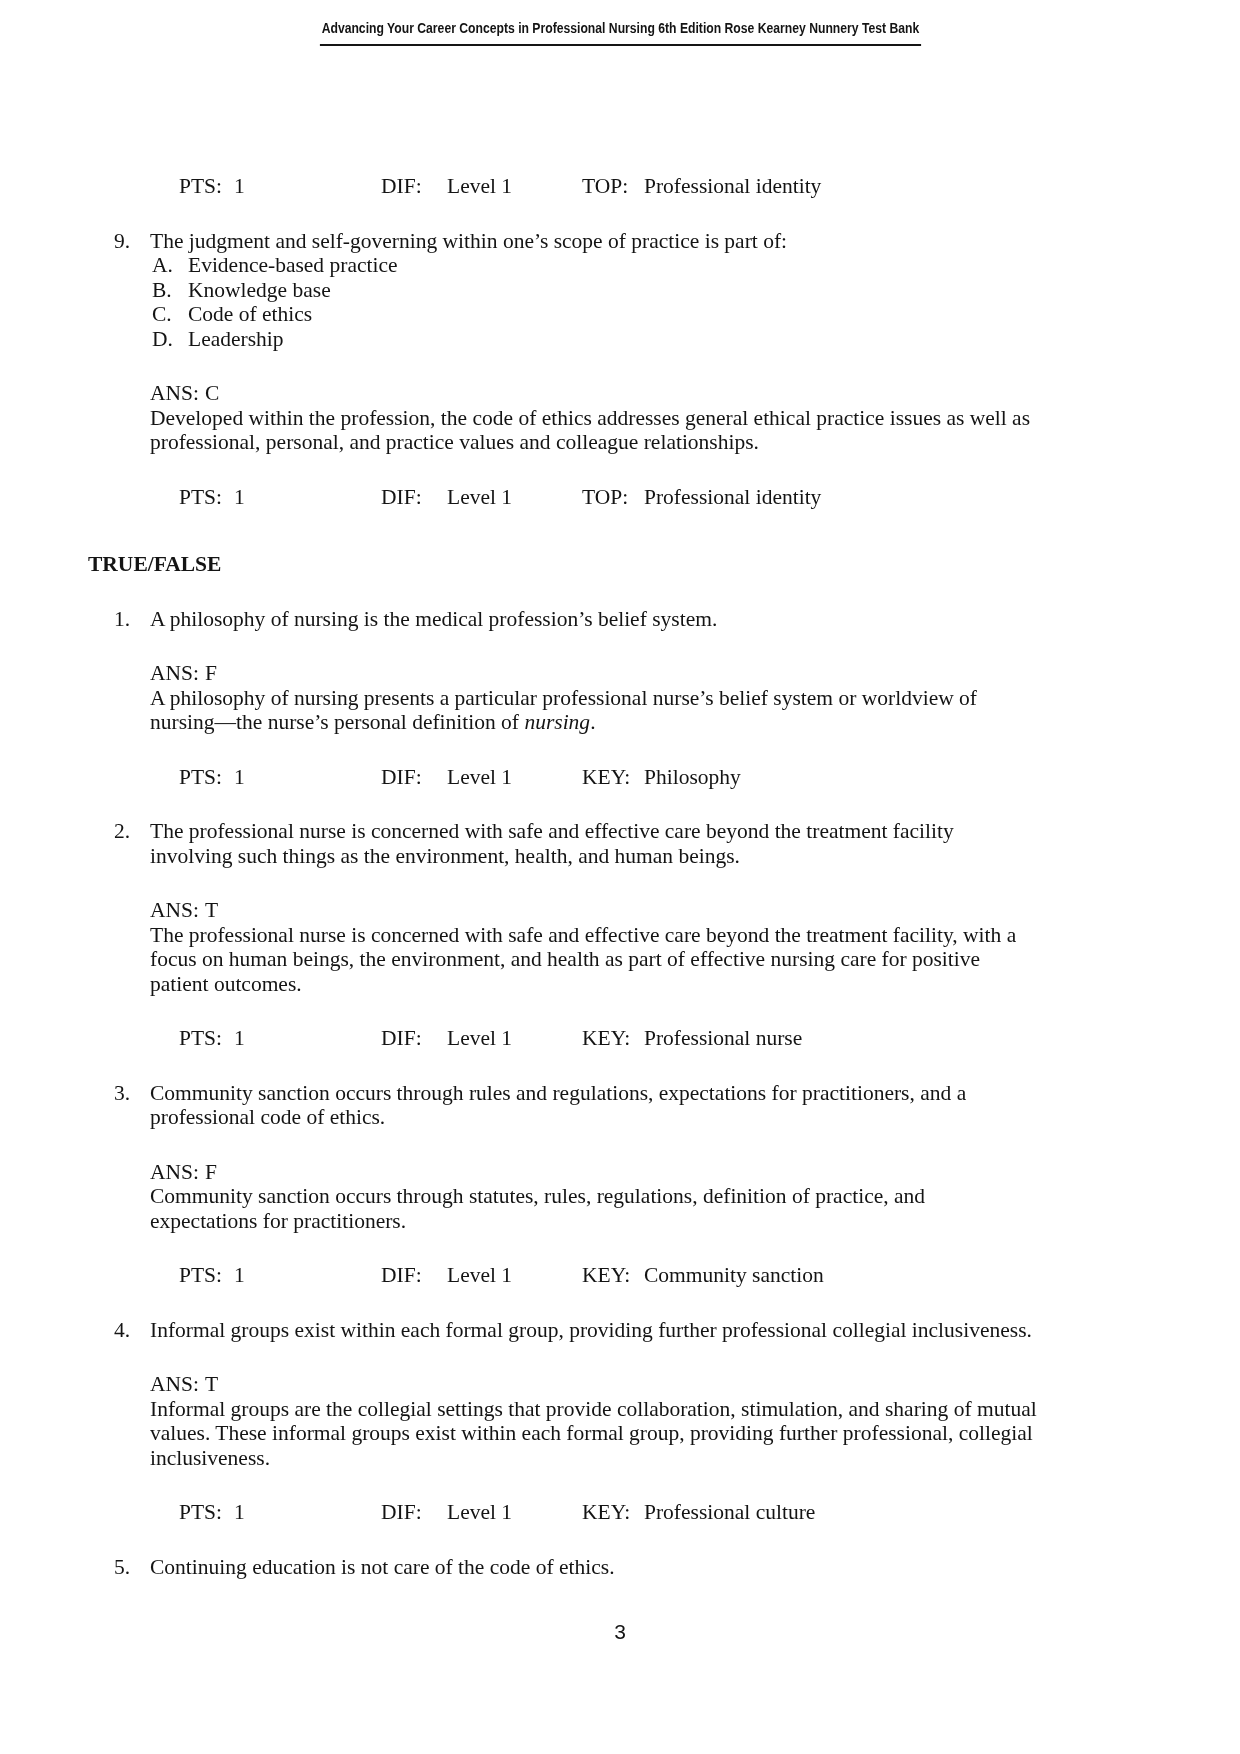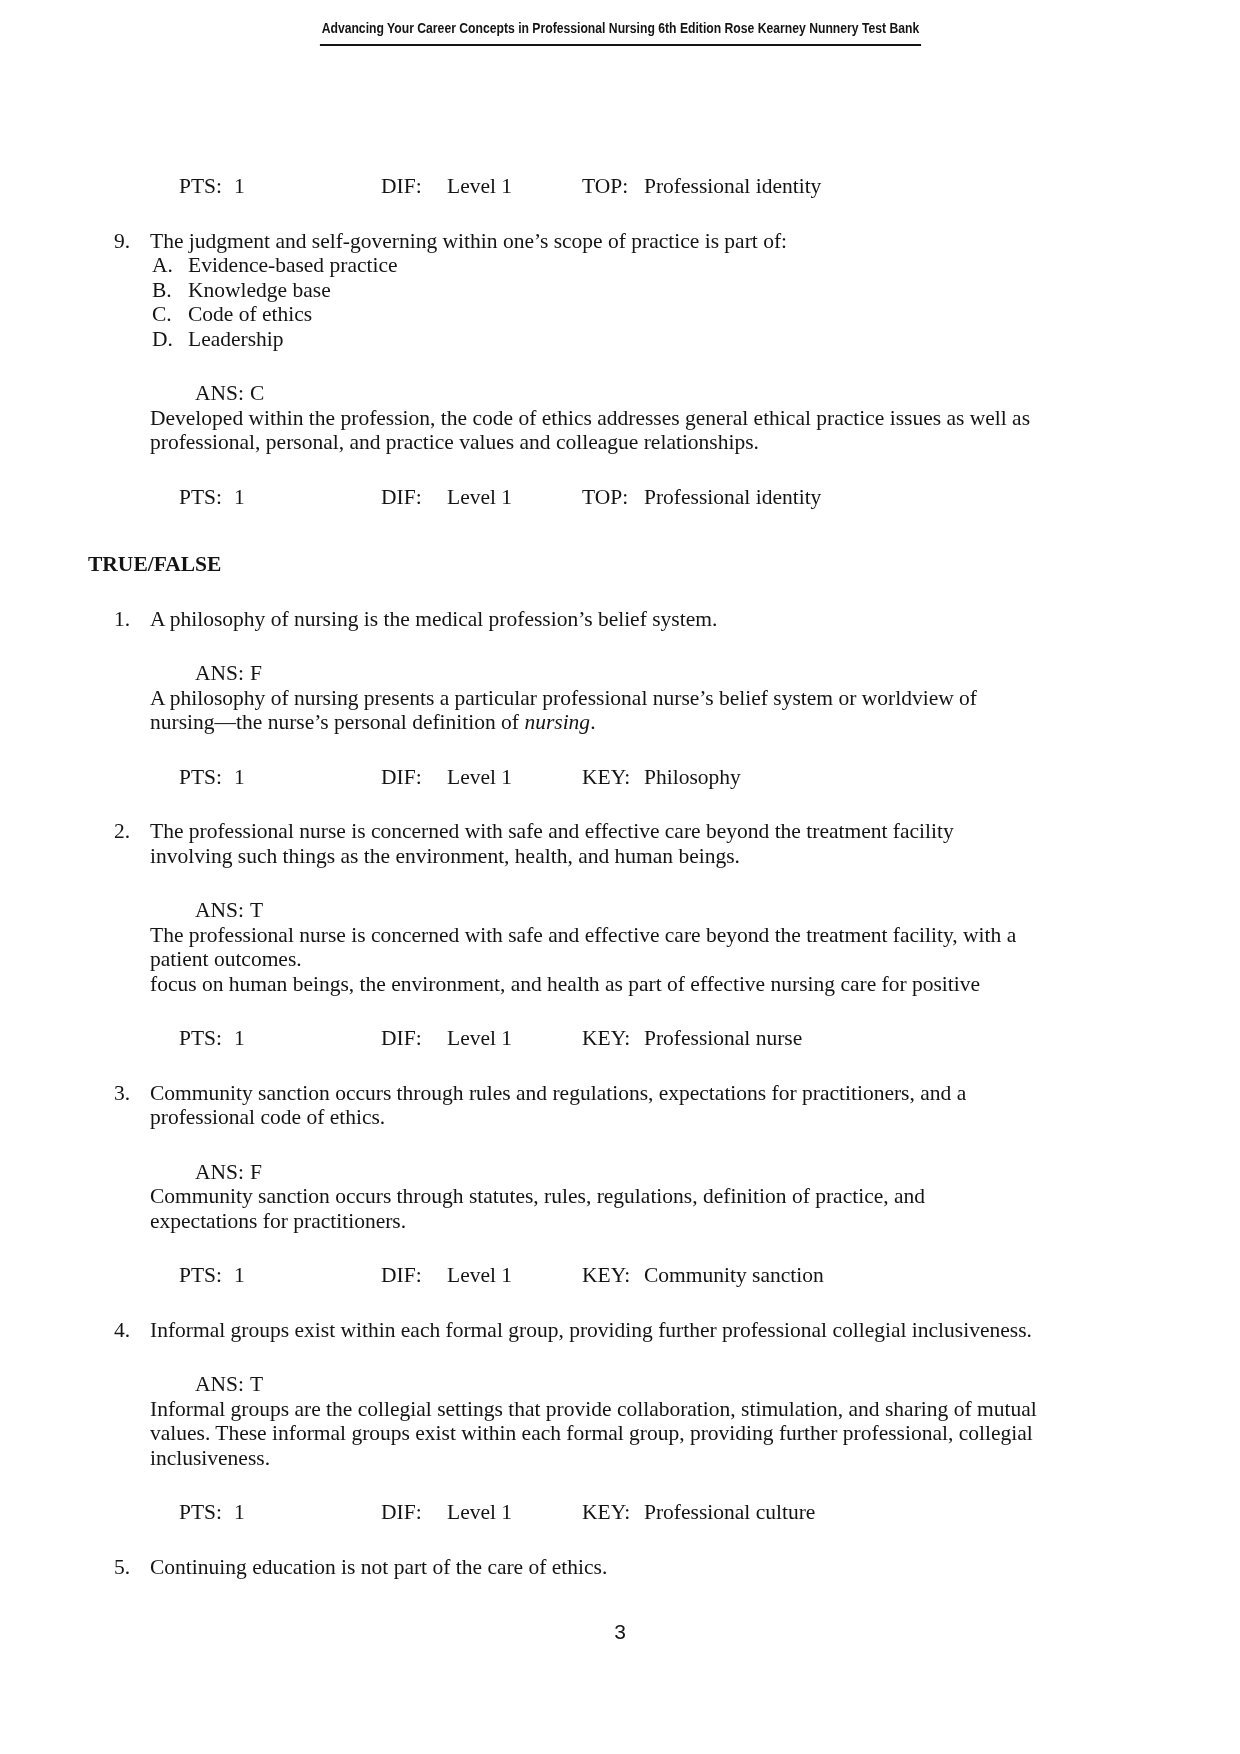--- a/index.html
+++ b/index.html
@@ -31,21 +31,21 @@
   .ml-opt{margin-left:188px;position:relative;}
   .marker{position:absolute;left:-36px;top:0;}
   .heading{margin-left:88px;font-weight:700;}
   .meta{margin-left:150px;}
   .meta .cell{display:inline-block;white-space:nowrap;vertical-align:top;}
   .meta .l0{width:55px;margin-left:29px;}
   .meta .v0{width:147px;}
   .meta .l1{width:66px;}
   .meta .v1{width:135px;}
   .meta .l2{width:62px;}
-  .ans-label{display:inline-block;width:55px;margin-left:45px;}
+  .ans-label{display:inline-block;width:55px;}
   .it{font-style:italic;text-align:center;}
   .footer{
     position:absolute;top:1620px;left:0;width:100%;
     text-align:center;
     font-family:"Liberation Sans", sans-serif;
     font-size:21px;line-height:24px;
   }
 </style>
 </head>
 <body>
@@ -80,22 +80,22 @@
         <div class="tline ml-text"><span>nursing—the nurse’s personal definition of </span><span class="it">nursing</span><span>.</span></div>
       </div>
       <div class="block meta tline"><span class="cell l0">PTS:</span><span class="cell v0">1</span><span class="cell l1">DIF:</span><span class="cell v1">Level 1</span><span class="cell l2">KEY:</span><span class="cell v2">Philosophy</span></div>
       <div class="block question">
         <div class="tline ml-text"><span>The professional nurse is concerned with safe and effective care beyond the treatment facility</span><span class="marker">2.</span></div>
         <div class="tline ml-text"><span>involving such things as the environment, health, and human beings.</span></div>
       </div>
       <div class="block answer">
         <div class="tline ml-text"><span class="ans-label">ANS:</span><span>T</span></div>
         <div class="tline ml-text"><span>The professional nurse is concerned with safe and effective care beyond the treatment facility, with a</span></div>
+        <div class="tline ml-text"><span>focus on human beings, the environment, and health as part of effective nursing care for positive</span></div>
         <div class="tline ml-text"><span>patient outcomes.</span></div>
-        <div class="tline ml-text"><span>focus on human beings, the environment, and health as part of effective nursing care for positive</span></div>
       </div>
       <div class="block meta tline"><span class="cell l0">PTS:</span><span class="cell v0">1</span><span class="cell l1">DIF:</span><span class="cell v1">Level 1</span><span class="cell l2">KEY:</span><span class="cell v2">Professional nurse</span></div>
       <div class="block question">
         <div class="tline ml-text"><span>Community sanction occurs through rules and regulations, expectations for practitioners, and a</span><span class="marker">3.</span></div>
         <div class="tline ml-text"><span>professional code of ethics.</span></div>
       </div>
       <div class="block answer">
         <div class="tline ml-text"><span class="ans-label">ANS:</span><span>F</span></div>
         <div class="tline ml-text"><span>Community sanction occurs through statutes, rules, regulations, definition of practice, and</span></div>
         <div class="tline ml-text"><span>expectations for practitioners.</span></div>
@@ -105,20 +105,20 @@
         <div class="tline ml-text"><span>Informal groups exist within each formal group, providing further professional collegial inclusiveness.</span><span class="marker">4.</span></div>
       </div>
       <div class="block answer">
         <div class="tline ml-text"><span class="ans-label">ANS:</span><span>T</span></div>
         <div class="tline ml-text"><span>Informal groups are the collegial settings that provide collaboration, stimulation, and sharing of mutual</span></div>
         <div class="tline ml-text"><span>values. These informal groups exist within each formal group, providing further professional, collegial</span></div>
         <div class="tline ml-text"><span>inclusiveness.</span></div>
       </div>
       <div class="block meta tline"><span class="cell l0">PTS:</span><span class="cell v0">1</span><span class="cell l1">DIF:</span><span class="cell v1">Level 1</span><span class="cell l2">KEY:</span><span class="cell v2">Professional culture</span></div>
       <div class="block question">
-        <div class="tline ml-text"><span>Continuing education is not part of the care of ethics.</span><span class="marker">5.</span></div>
+        <div class="tline ml-text"><span>Continuing education is not care of the code of ethics.</span><span class="marker">5.</span></div>
       </div>
     </div>
 
   <div class="footer">
     <span>3</span>
   </div>
 </div>
 
 </body></html>

